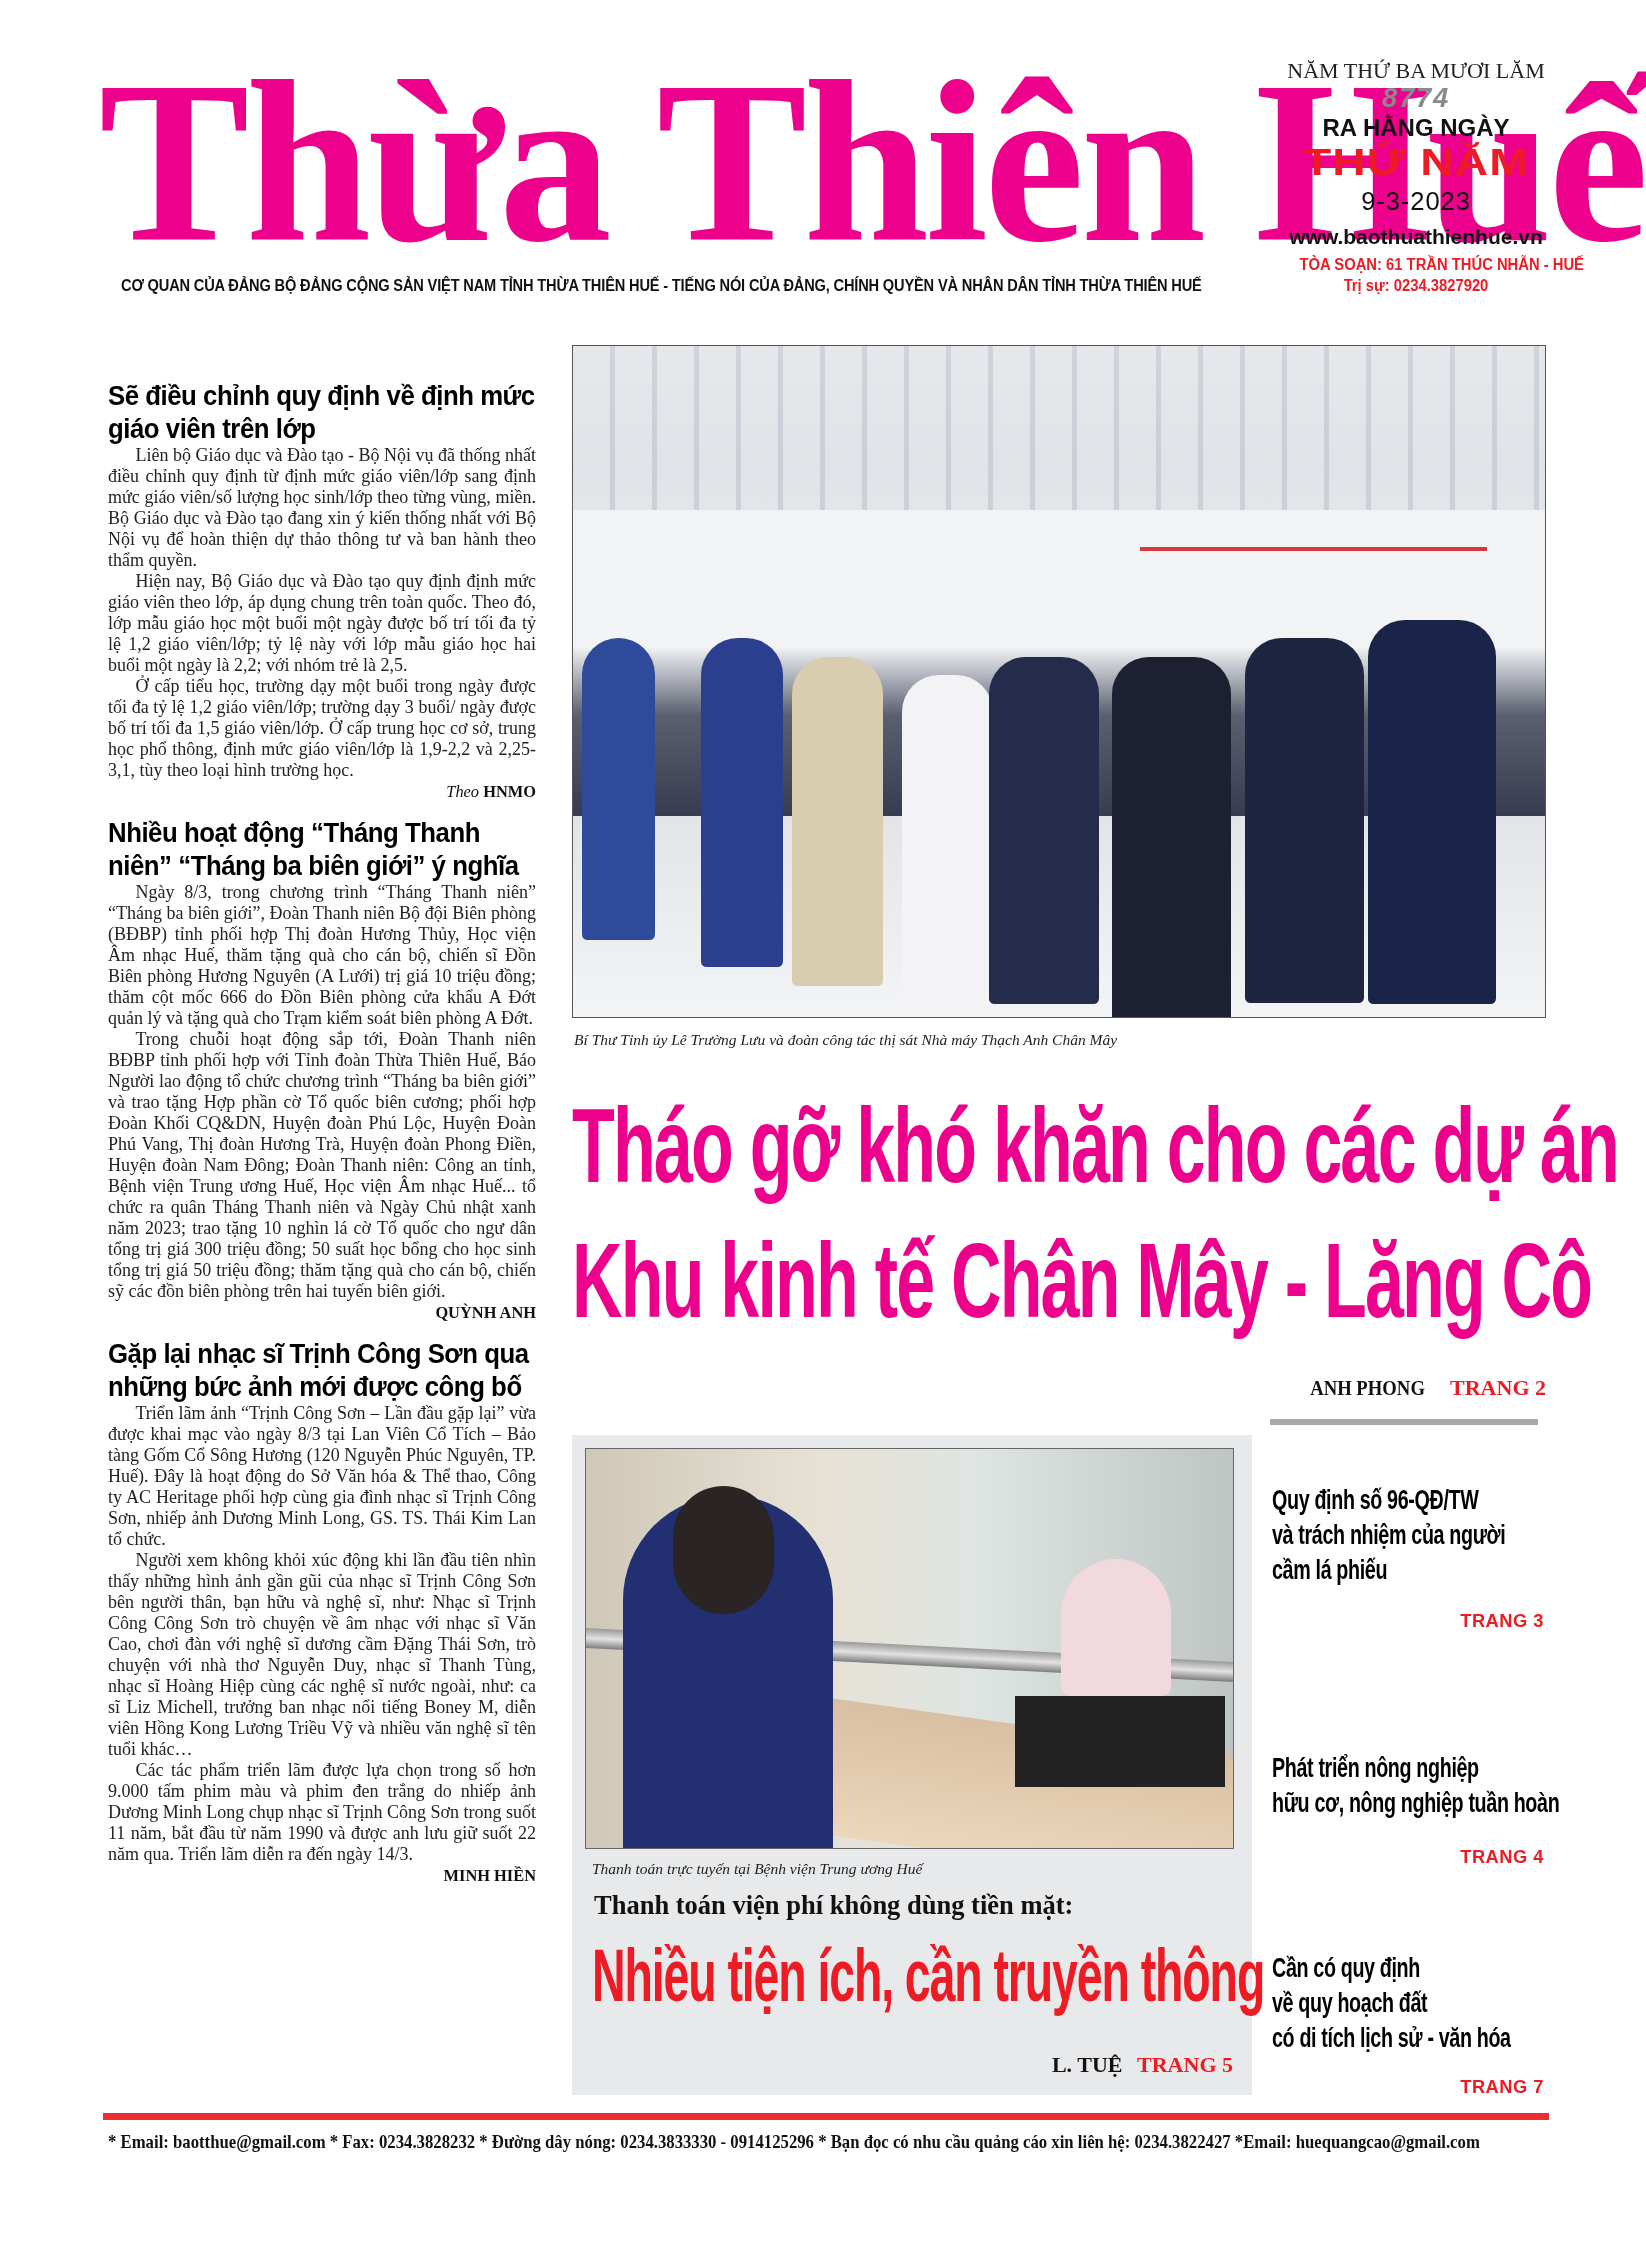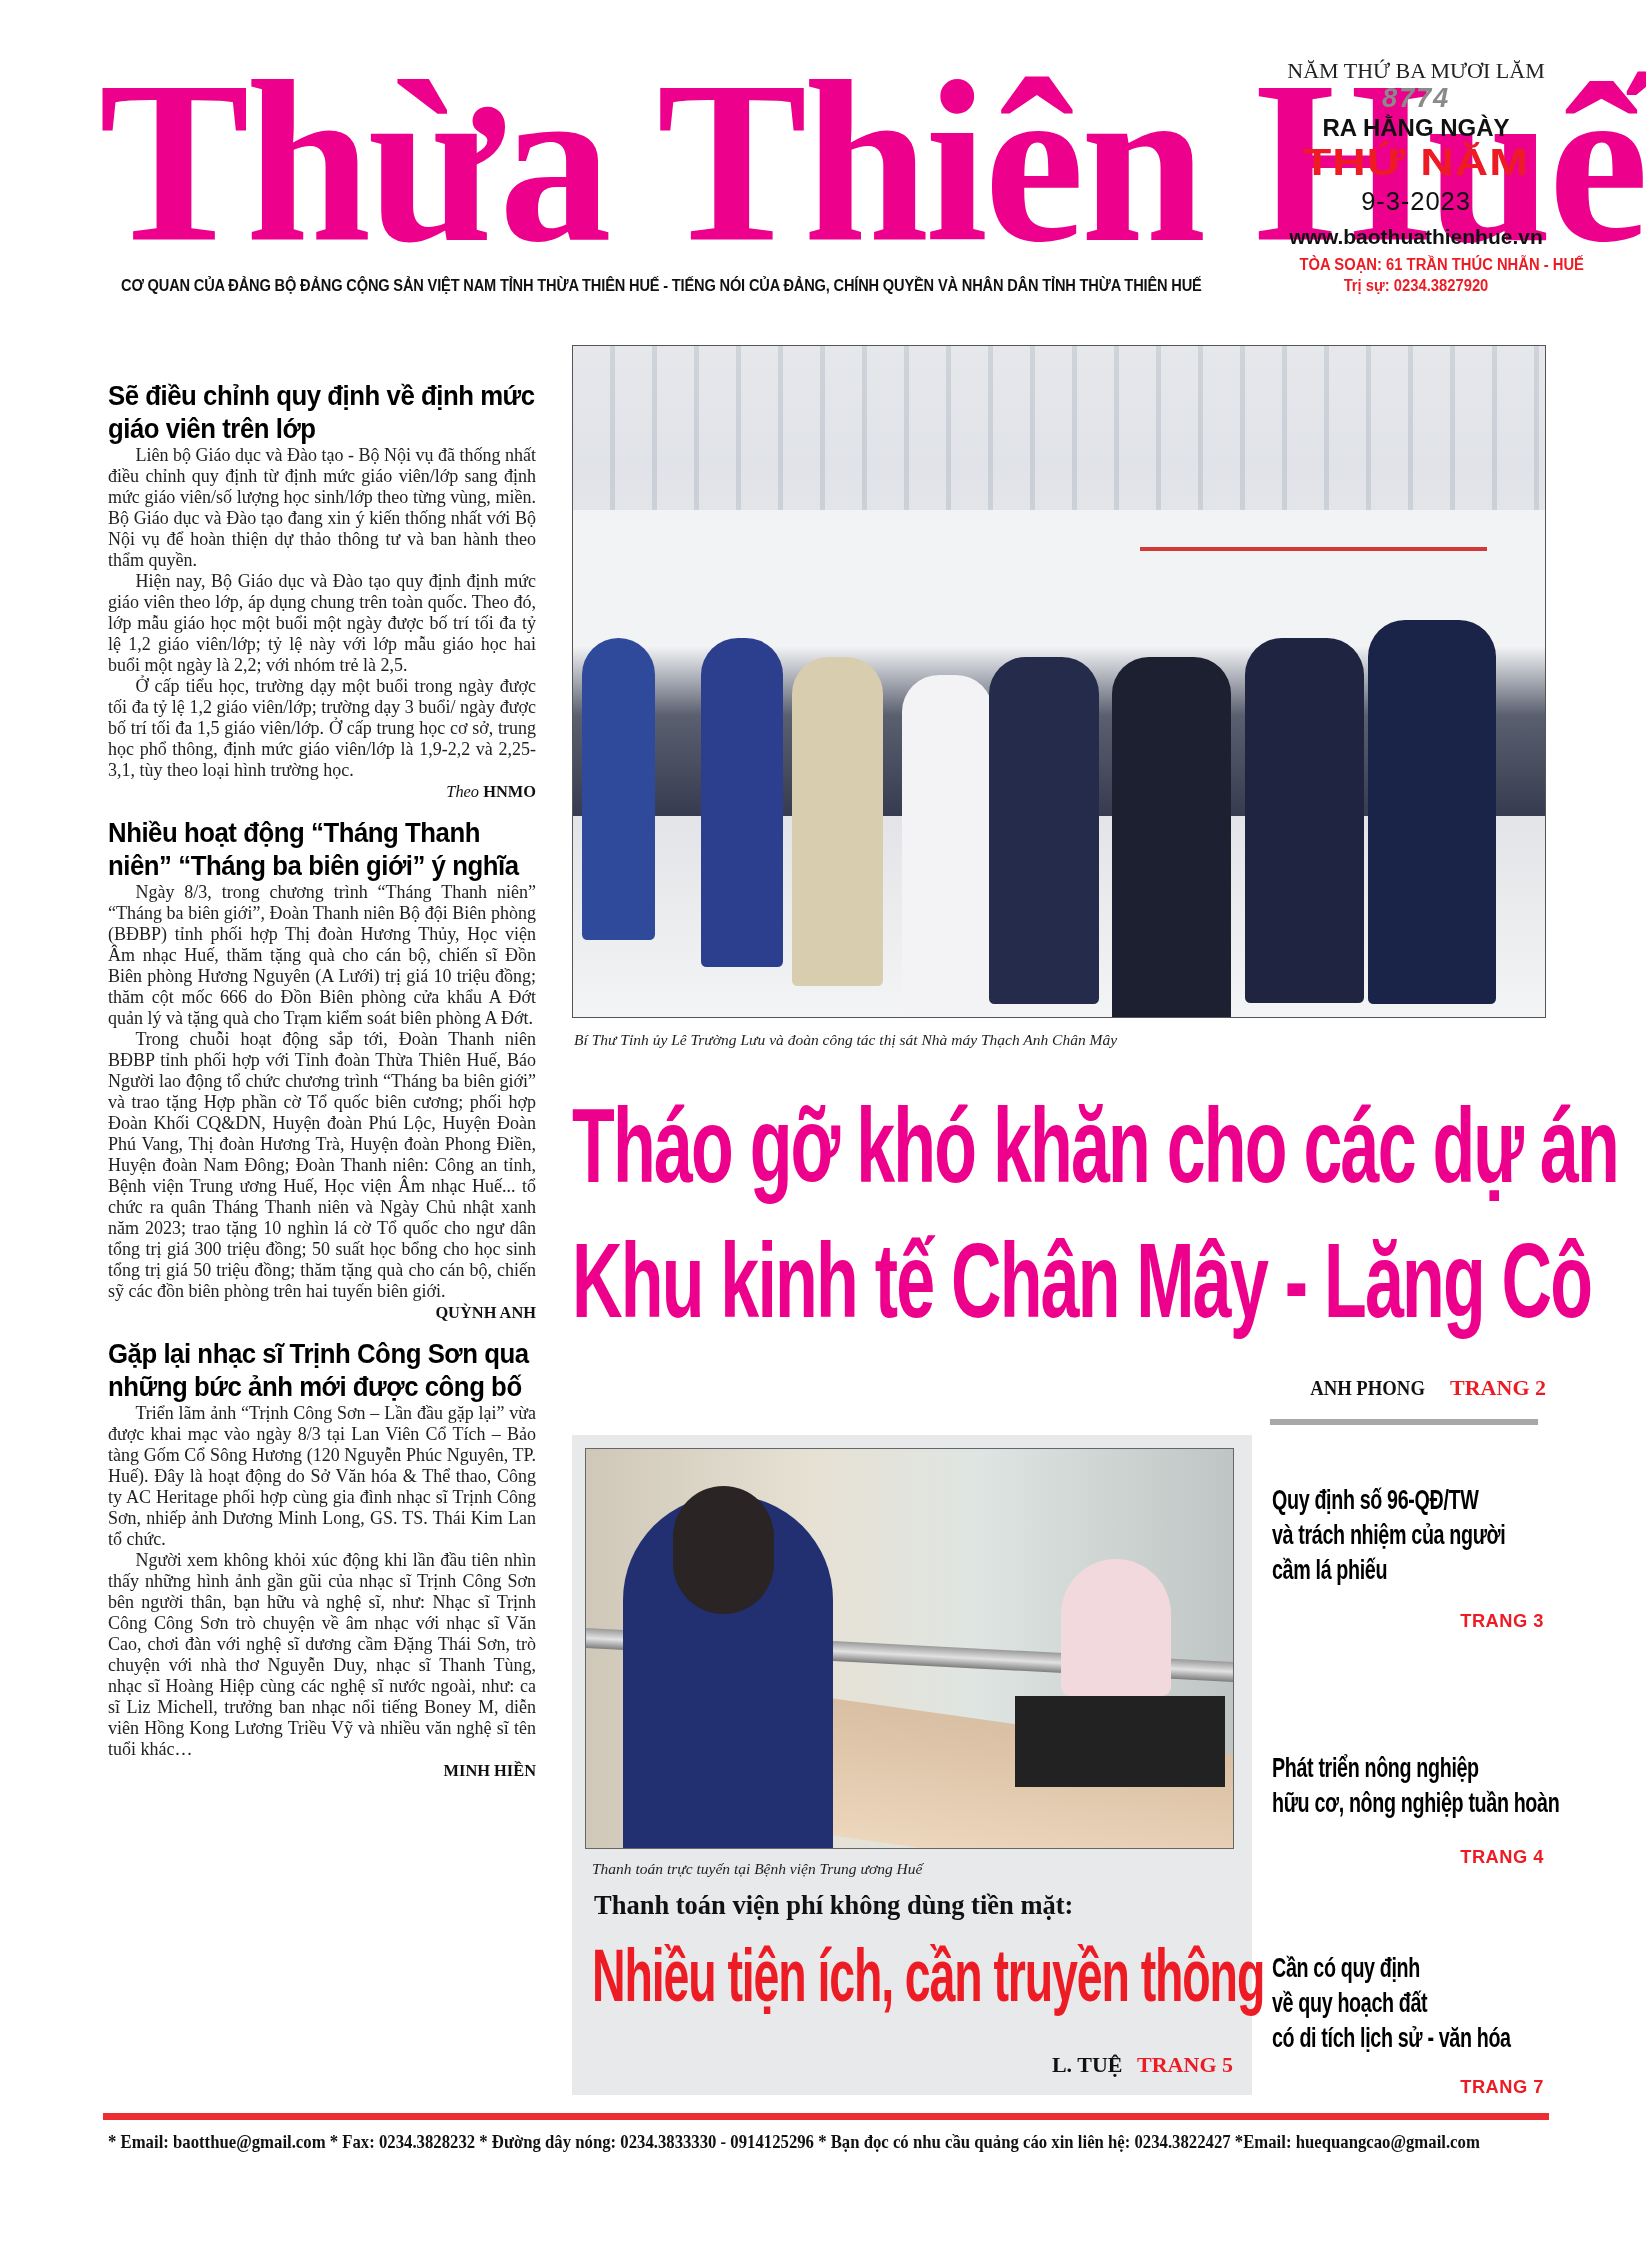--- a/index.html
+++ b/index.html
@@ -112,20 +112,21 @@
       <p>Trong chuỗi hoạt động sắp tới, Đoàn Thanh niên BĐBP tỉnh phối hợp với Tỉnh đoàn Thừa Thiên Huế, Báo Người lao động tổ chức chương trình “Tháng ba biên giới” và trao tặng Hợp phần cờ Tổ quốc biên cương; phối hợp Đoàn Khối CQ&amp;DN, Huyện đoàn Phú Lộc, Huyện Đoàn Phú Vang, Thị đoàn Hương Trà, Huyện đoàn Phong Điền, Huyện đoàn Nam Đông; Đoàn Thanh niên: Công an tỉnh, Bệnh viện Trung ương Huế, Học viện Âm nhạc Huế... tổ chức ra quân Tháng Thanh niên và Ngày Chủ nhật xanh năm 2023; trao tặng 10 nghìn lá cờ Tổ quốc cho ngư dân tổng trị giá 300 triệu đồng; 50 suất học bổng cho học sinh tổng trị giá 50 triệu đồng; thăm tặng quà cho cán bộ, chiến sỹ các đồn biên phòng trên hai tuyến biên giới.</p>
     </div>
     <div class="art-byline">QUỲNH ANH</div>
   </div>
 
   <div class="art-block">
     <div class="art-head">Gặp lại nhạc sĩ Trịnh Công Sơn qua những bức ảnh mới được công bố</div>
     <div class="art-body">
       <p>Triển lãm ảnh “Trịnh Công Sơn – Lần đầu gặp lại” vừa được khai mạc vào ngày 8/3 tại Lan Viên Cổ Tích – Bảo tàng Gốm Cổ Sông Hương (120 Nguyễn Phúc Nguyên, TP. Huế). Đây là hoạt động do Sở Văn hóa &amp; Thể thao, Công ty AC Heritage phối hợp cùng gia đình nhạc sĩ Trịnh Công Sơn, nhiếp ảnh Dương Minh Long, GS. TS. Thái Kim Lan tổ chức.</p>
       <p>Người xem không khỏi xúc động khi lần đầu tiên nhìn thấy những hình ảnh gần gũi của nhạc sĩ Trịnh Công Sơn bên người thân, bạn hữu và nghệ sĩ, như: Nhạc sĩ Trịnh Công Công Sơn trò chuyện về âm nhạc với nhạc sĩ Văn Cao, chơi đàn với nghệ sĩ dương cầm Đặng Thái Sơn, trò chuyện với nhà thơ Nguyễn Duy, nhạc sĩ Thanh Tùng, nhạc sĩ Hoàng Hiệp cùng các nghệ sĩ nước ngoài, như: ca sĩ Liz Michell, trưởng ban nhạc nổi tiếng Boney M, diễn viên Hồng Kong Lương Triều Vỹ và nhiều văn nghệ sĩ tên tuổi khác…</p>
+      <p>Các tác phẩm triển lãm được lựa chọn trong số hơn 9.000 tấm phim màu và phim đen trắng do nhiếp ảnh Dương Minh Long chụp nhạc sĩ Trịnh Công Sơn trong suốt 11 năm, bắt đầu từ năm 1990 và được anh lưu giữ suốt 22 năm qua. Triển lãm diễn ra đến ngày 14/3.</p>
     </div>
     <div class="art-byline">MINH HIỀN</div>
   </div>
 </div>
 
 <div class="abs photo1">
   <div class="ceiling"></div>
   <div class="wall"></div>
   <div class="pipe"></div>
   <div class="floor"></div>

